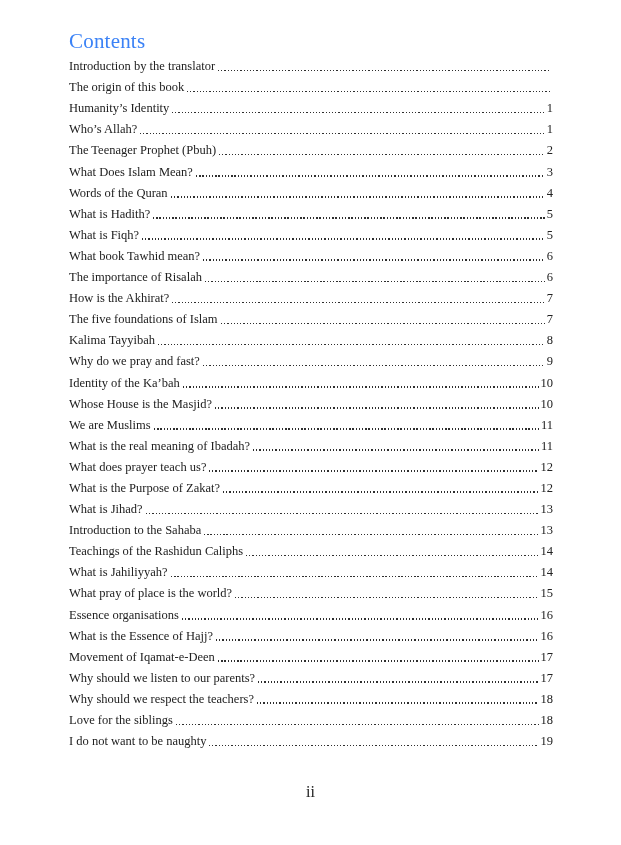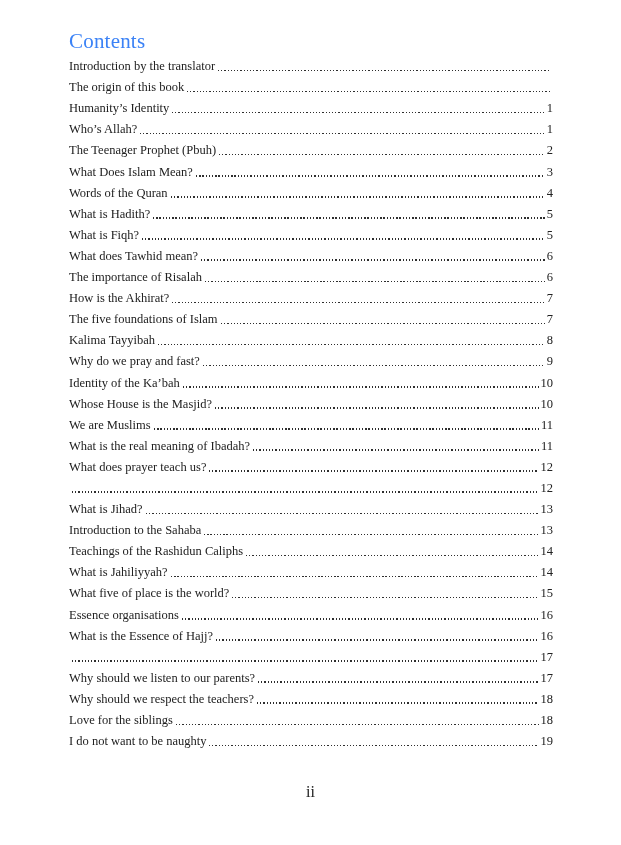--- a/index.html
+++ b/index.html
@@ -127,21 +127,21 @@
     <span class="toc-page">5</span>
   </div>
 
   <div class="toc-row">
     <span class="toc-title">What is Fiqh?</span>
     <span class="toc-dots"></span>
     <span class="toc-page">5</span>
   </div>
 
   <div class="toc-row">
-    <span class="toc-title">What does Tawhid mean?</span>
+    <span class="toc-title">What book Tawhid mean?</span>
     <span class="toc-dots"></span>
     <span class="toc-page">6</span>
   </div>
 
   <div class="toc-row">
     <span class="toc-title">The importance of Risalah</span>
     <span class="toc-dots"></span>
     <span class="toc-page">6</span>
   </div>
 
@@ -193,20 +193,21 @@
     <span class="toc-page">11</span>
   </div>
 
   <div class="toc-row">
     <span class="toc-title">What does prayer teach us?</span>
     <span class="toc-dots"></span>
     <span class="toc-page">12</span>
   </div>
 
   <div class="toc-row">
+    <span class="toc-title">What is the Purpose of Zakat?</span>
     <span class="toc-dots"></span>
     <span class="toc-page">12</span>
   </div>
 
   <div class="toc-row">
     <span class="toc-title">What is Jihad?</span>
     <span class="toc-dots"></span>
     <span class="toc-page">13</span>
   </div>
 
@@ -222,38 +223,39 @@
     <span class="toc-page">14</span>
   </div>
 
   <div class="toc-row">
     <span class="toc-title">What is Jahiliyyah?</span>
     <span class="toc-dots"></span>
     <span class="toc-page">14</span>
   </div>
 
   <div class="toc-row">
-    <span class="toc-title">What five of place is the world?</span>
+    <span class="toc-title">What pray of place is the world?</span>
     <span class="toc-dots"></span>
     <span class="toc-page">15</span>
   </div>
 
   <div class="toc-row">
     <span class="toc-title">Essence organisations</span>
     <span class="toc-dots"></span>
     <span class="toc-page">16</span>
   </div>
 
   <div class="toc-row">
     <span class="toc-title">What is the Essence of Hajj?</span>
     <span class="toc-dots"></span>
     <span class="toc-page">16</span>
   </div>
 
   <div class="toc-row">
+    <span class="toc-title">Movement of Iqamat-e-Deen</span>
     <span class="toc-dots"></span>
     <span class="toc-page">17</span>
   </div>
 
   <div class="toc-row">
     <span class="toc-title">Why should we listen to our parents?</span>
     <span class="toc-dots"></span>
     <span class="toc-page">17</span>
   </div>
 

